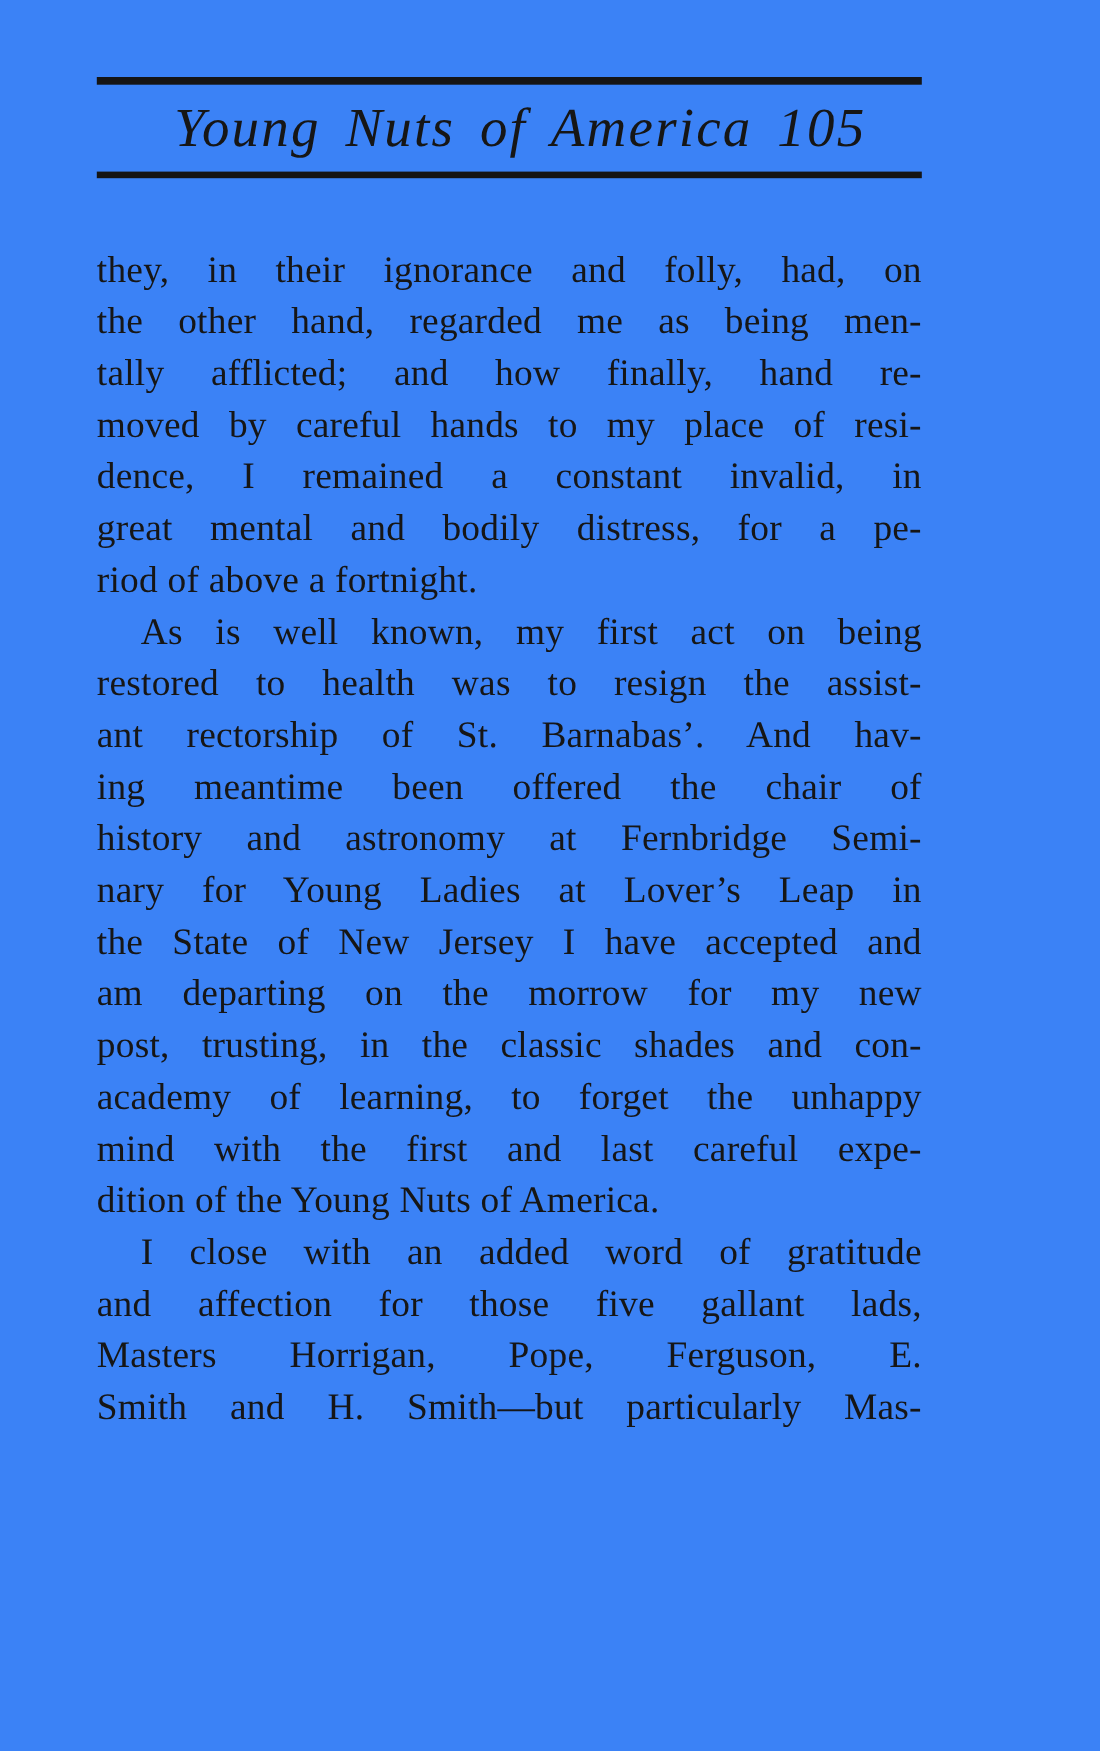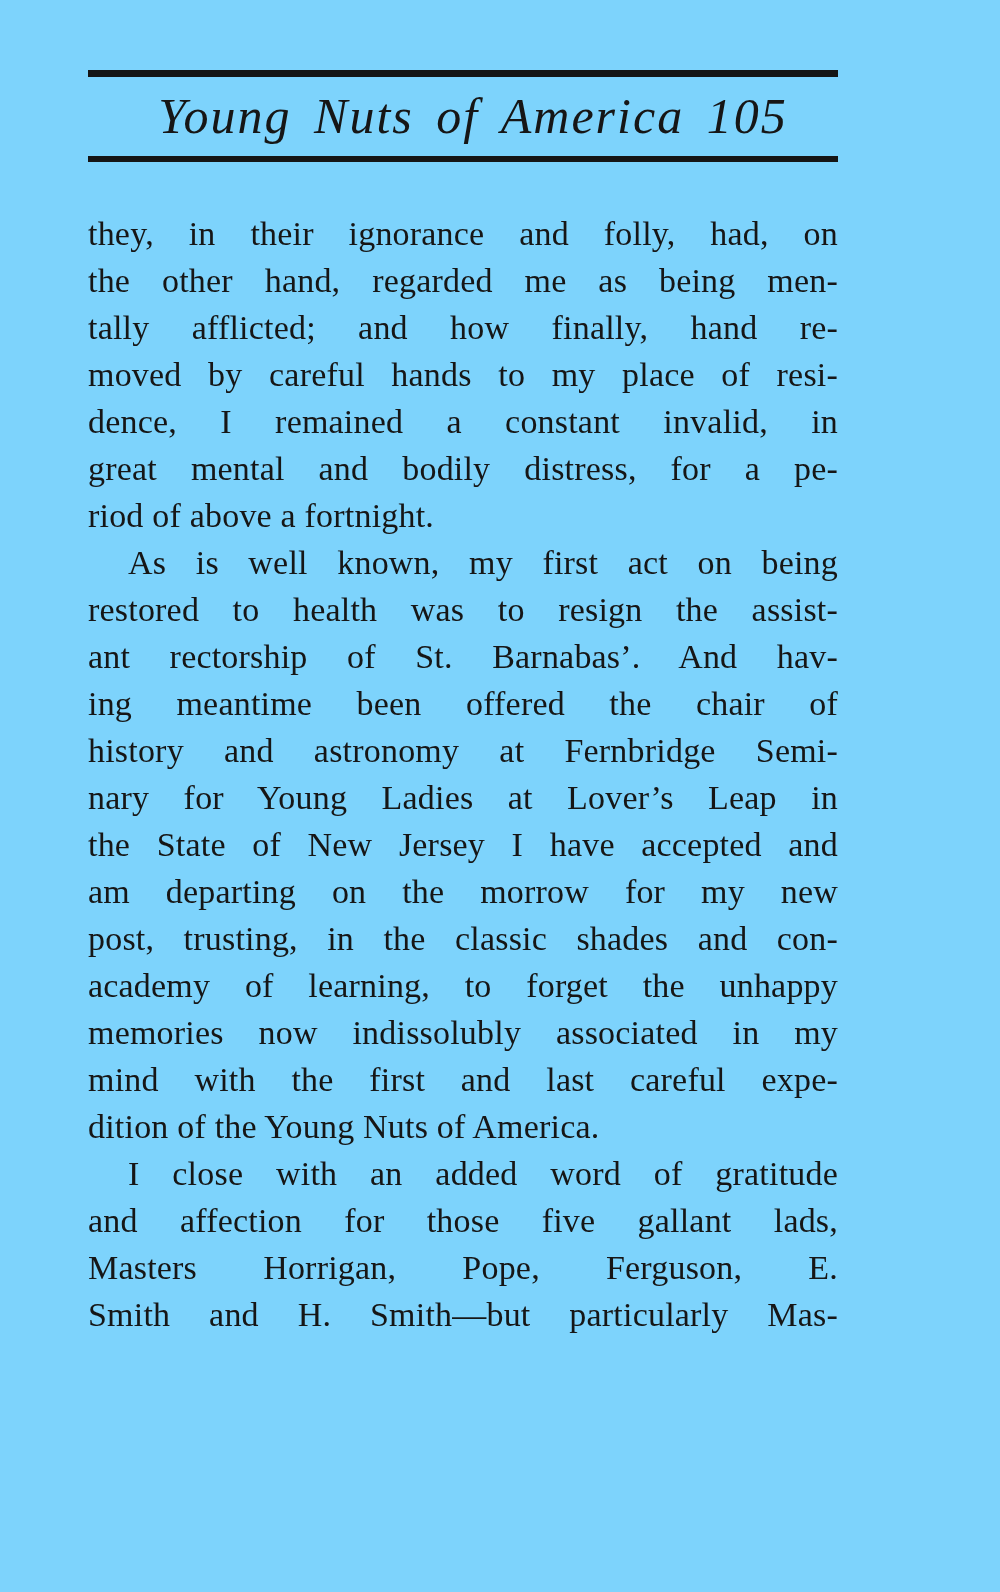--- a/index.html
+++ b/index.html
@@ -4,21 +4,21 @@
 <style>
   html, body {
     margin: 0;
     padding: 0;
     background: #ffffff;
   }
   .page {
     position: relative;
     width: 1000px;
     height: 1592px;
-    background: #7dd3fc;
+    background: #3b82f6;
     font-family: "Liberation Serif", serif;
     color: #161616;
     overflow: hidden;
   }
   .header {
     position: absolute;
     left: 88px;
     top: 70px;
     width: 750px;
   }
@@ -38,21 +38,21 @@
     text-align: center;
     letter-spacing: 2px;
     word-spacing: 8px;
     line-height: 62px;
     white-space: nowrap;
     text-indent: 20px;
   }
   .body-block {
     position: absolute;
     left: 88px;
-    top: 210px;
+    top: 222px;
     width: 750px;
     font-size: 34px;
     line-height: 47px;
     letter-spacing: 0.2px;
   }
   .line {
     text-align: justify;
     text-align-last: justify;
   }
   .line.para-end {
@@ -89,21 +89,20 @@
       <div class="line indent">As is well known, my first act on being</div>
       <div class="line">restored to health was to resign the assist-</div>
       <div class="line">ant rectorship of St. Barnabas’. And hav-</div>
       <div class="line">ing meantime been offered the chair of</div>
       <div class="line">history and astronomy at Fernbridge Semi-</div>
       <div class="line">nary for Young Ladies at Lover’s Leap in</div>
       <div class="line">the State of New Jersey I have accepted and</div>
       <div class="line">am departing on the morrow for my new</div>
       <div class="line">post, trusting, in the classic shades and con-</div>
       <div class="line">academy of learning, to forget the unhappy</div>
-      <div class="line">memories now indissolubly associated in my</div>
       <div class="line">mind with the first and last careful expe-</div>
       <div class="line para-end">dition of the Young Nuts of America.</div>
     </div>
 
     <div class="paragraph">
       <div class="line indent">I close with an added word of gratitude</div>
       <div class="line">and affection for those five gallant lads,</div>
       <div class="line">Masters Horrigan, Pope, Ferguson, E.</div>
       <div class="line">Smith and H. Smith—but particularly Mas-</div>
     </div>

